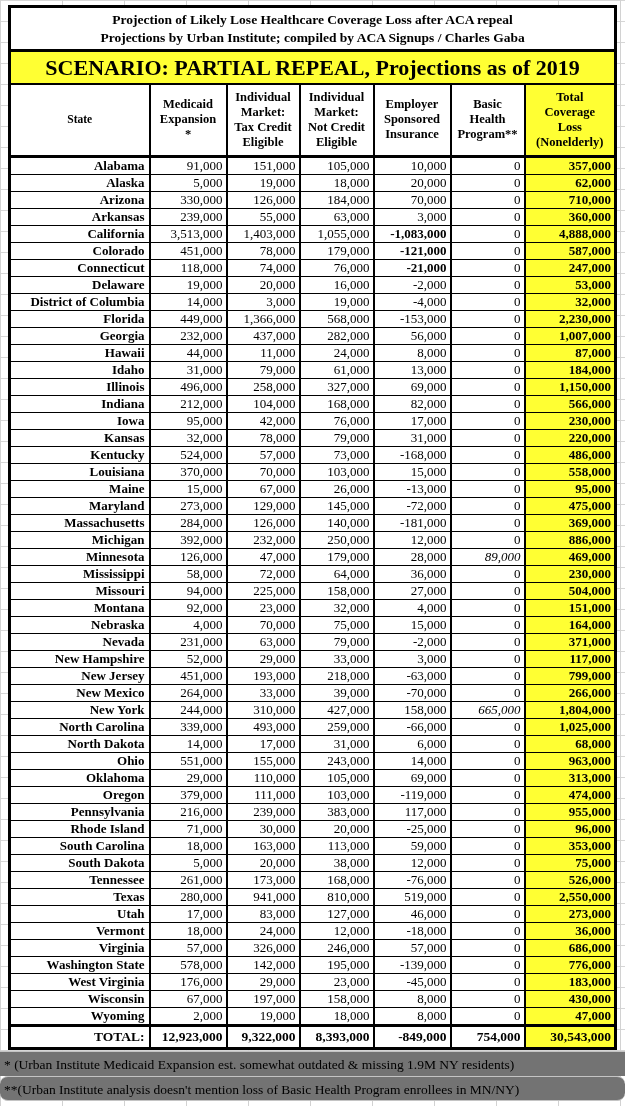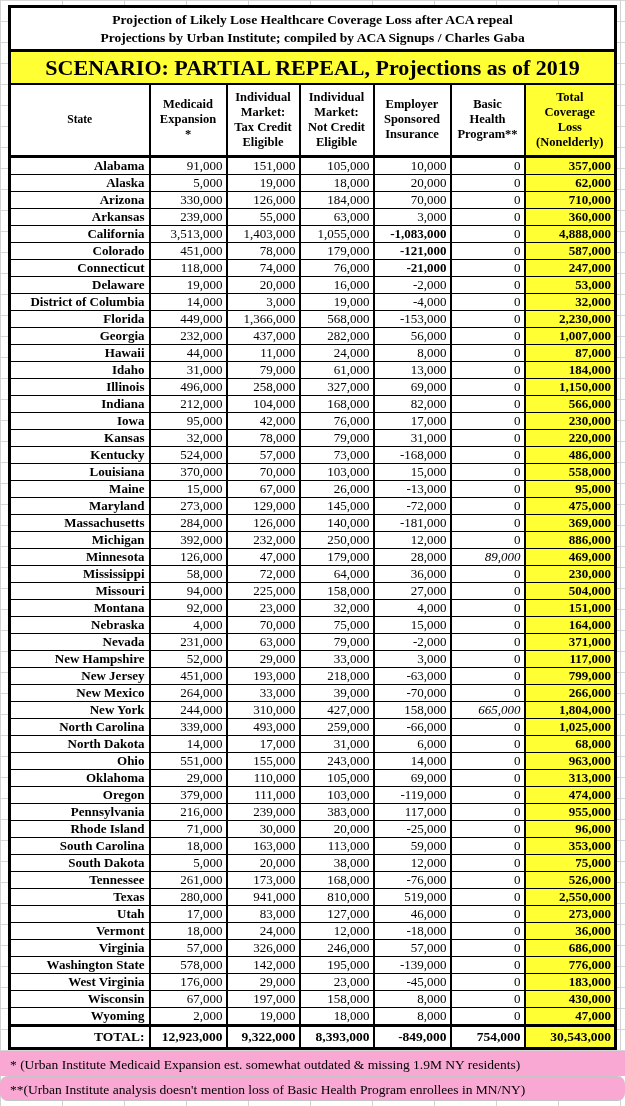--- a/index.html
+++ b/index.html
@@ -87,25 +87,25 @@
   tfoot td.cell{
     border-top:3px solid #000;
     font-weight:bold;
     height:21px;
     line-height:20px;
     font-size:13.5px;
   }
   .footnote{
     position:absolute;left:0;
     width:625px;height:25px;
-    background:#f9a8d4;
+    background:#737373;
     border-top:1px solid #c4c4c4;
     font-size:13.5px;
     line-height:25px;
-    padding-left:10px;
+    padding-left:4px;
     box-sizing:border-box;
     white-space:nowrap;
   }
   .footnote.last{border-bottom:1px solid #c4c4c4;}
 </style>
 </head>
 <body>
 
 <div class="page">
   <div class="grid-bg"></div>

